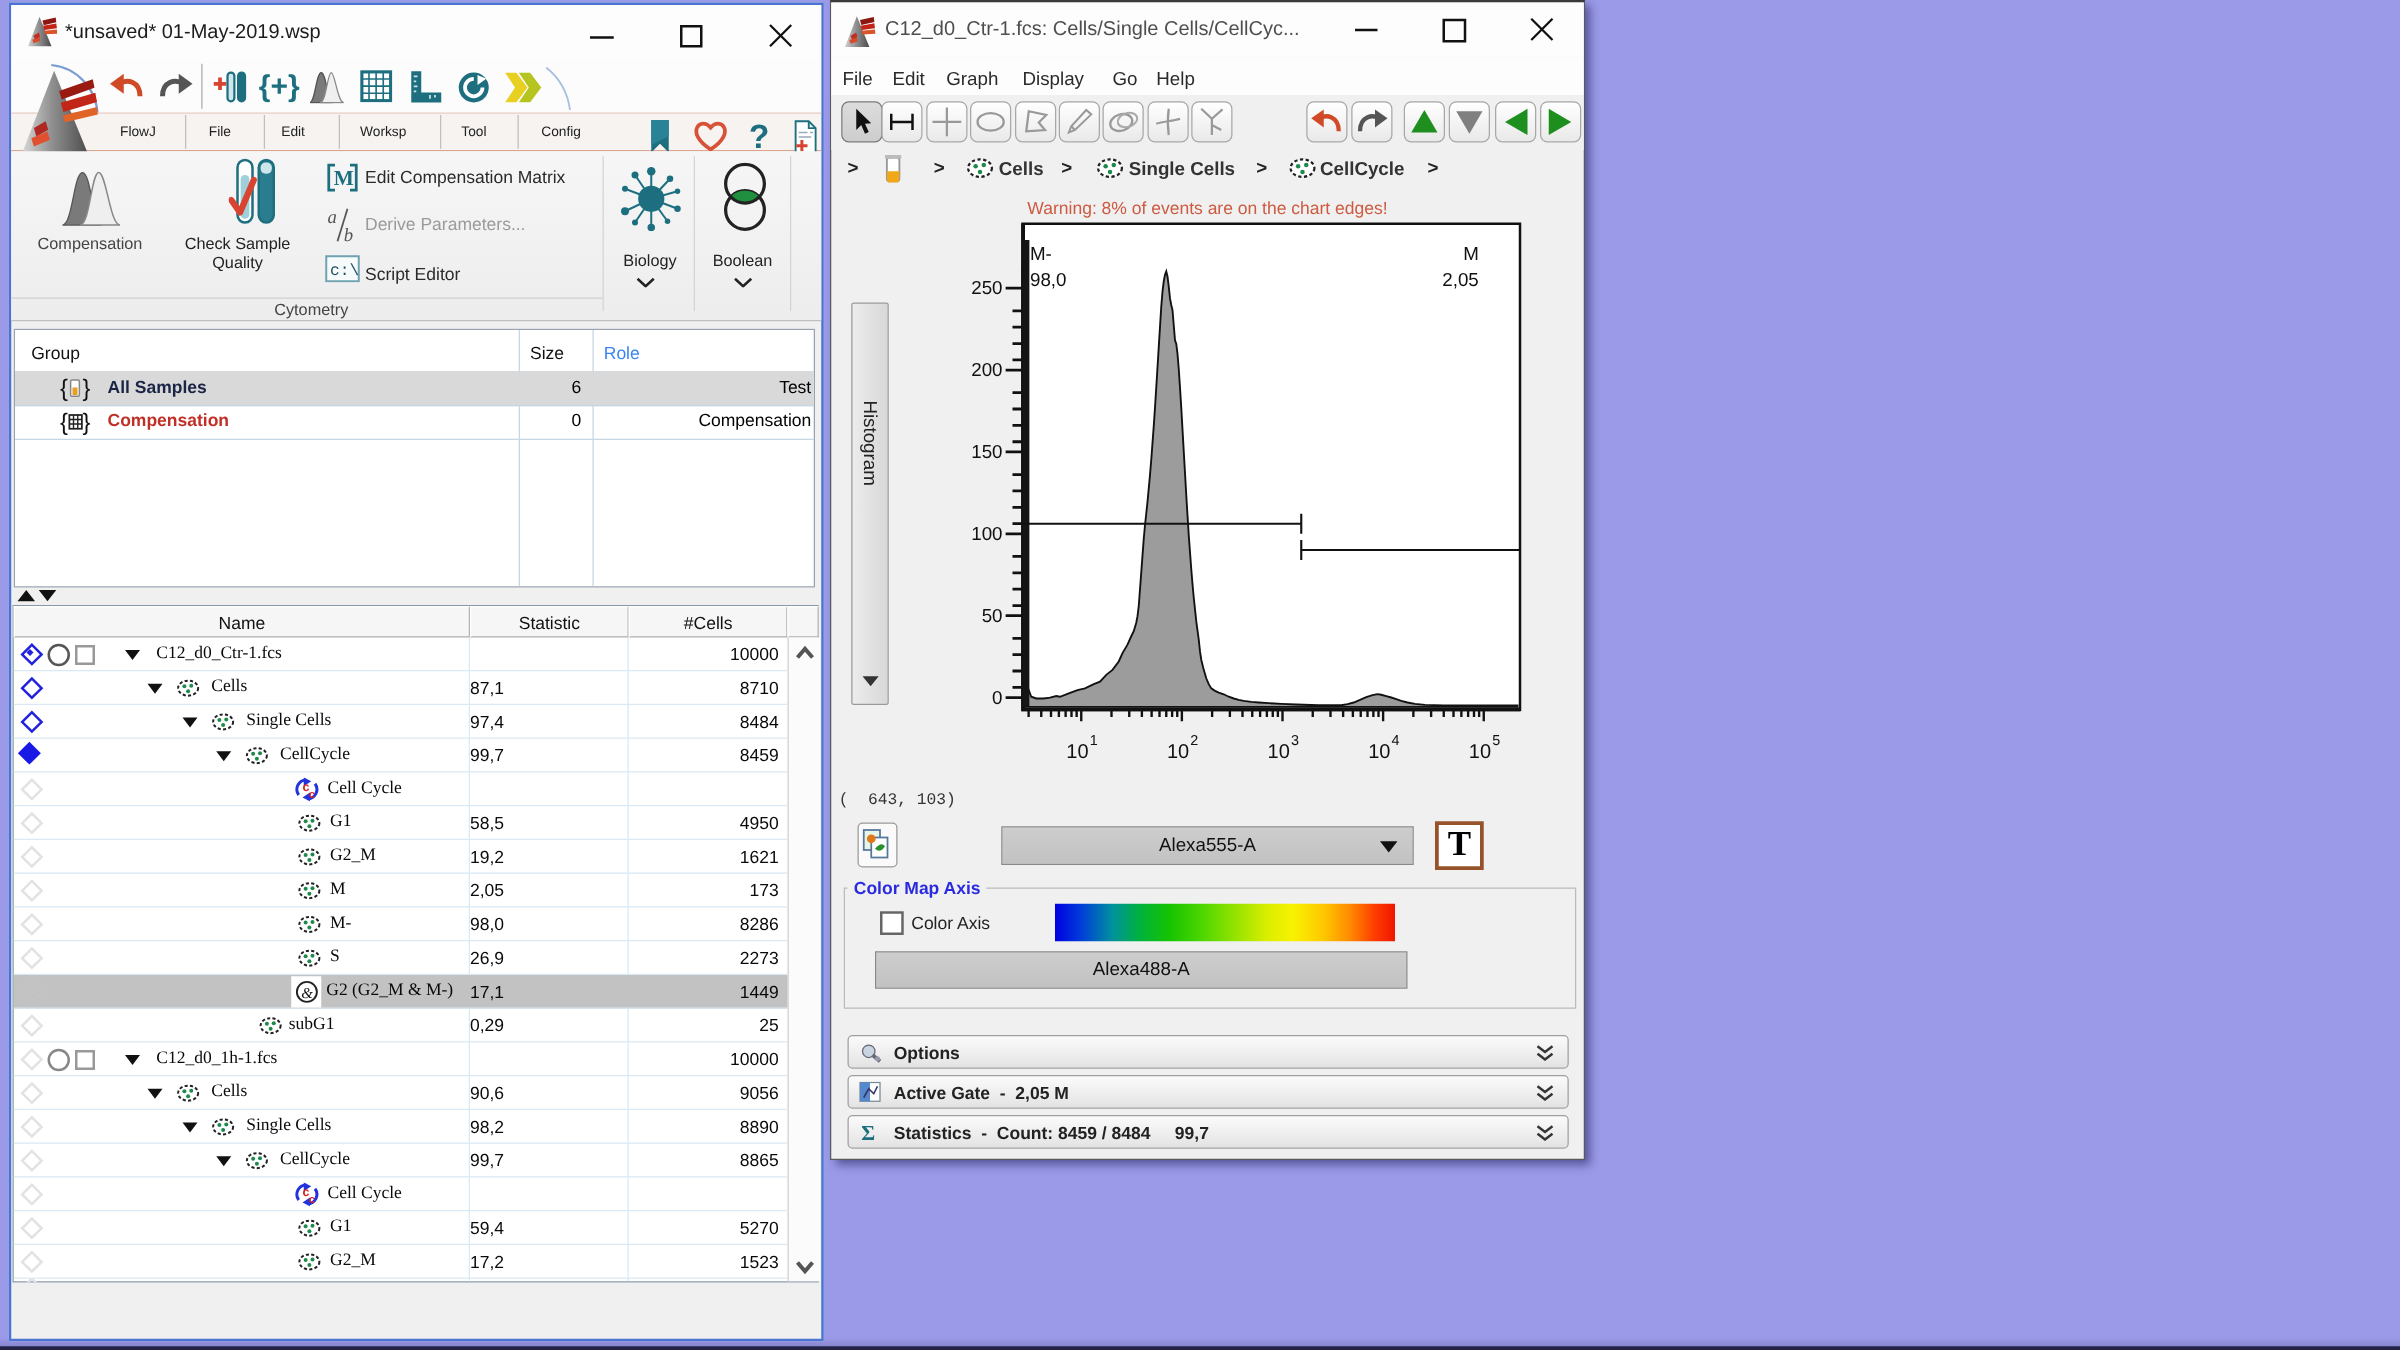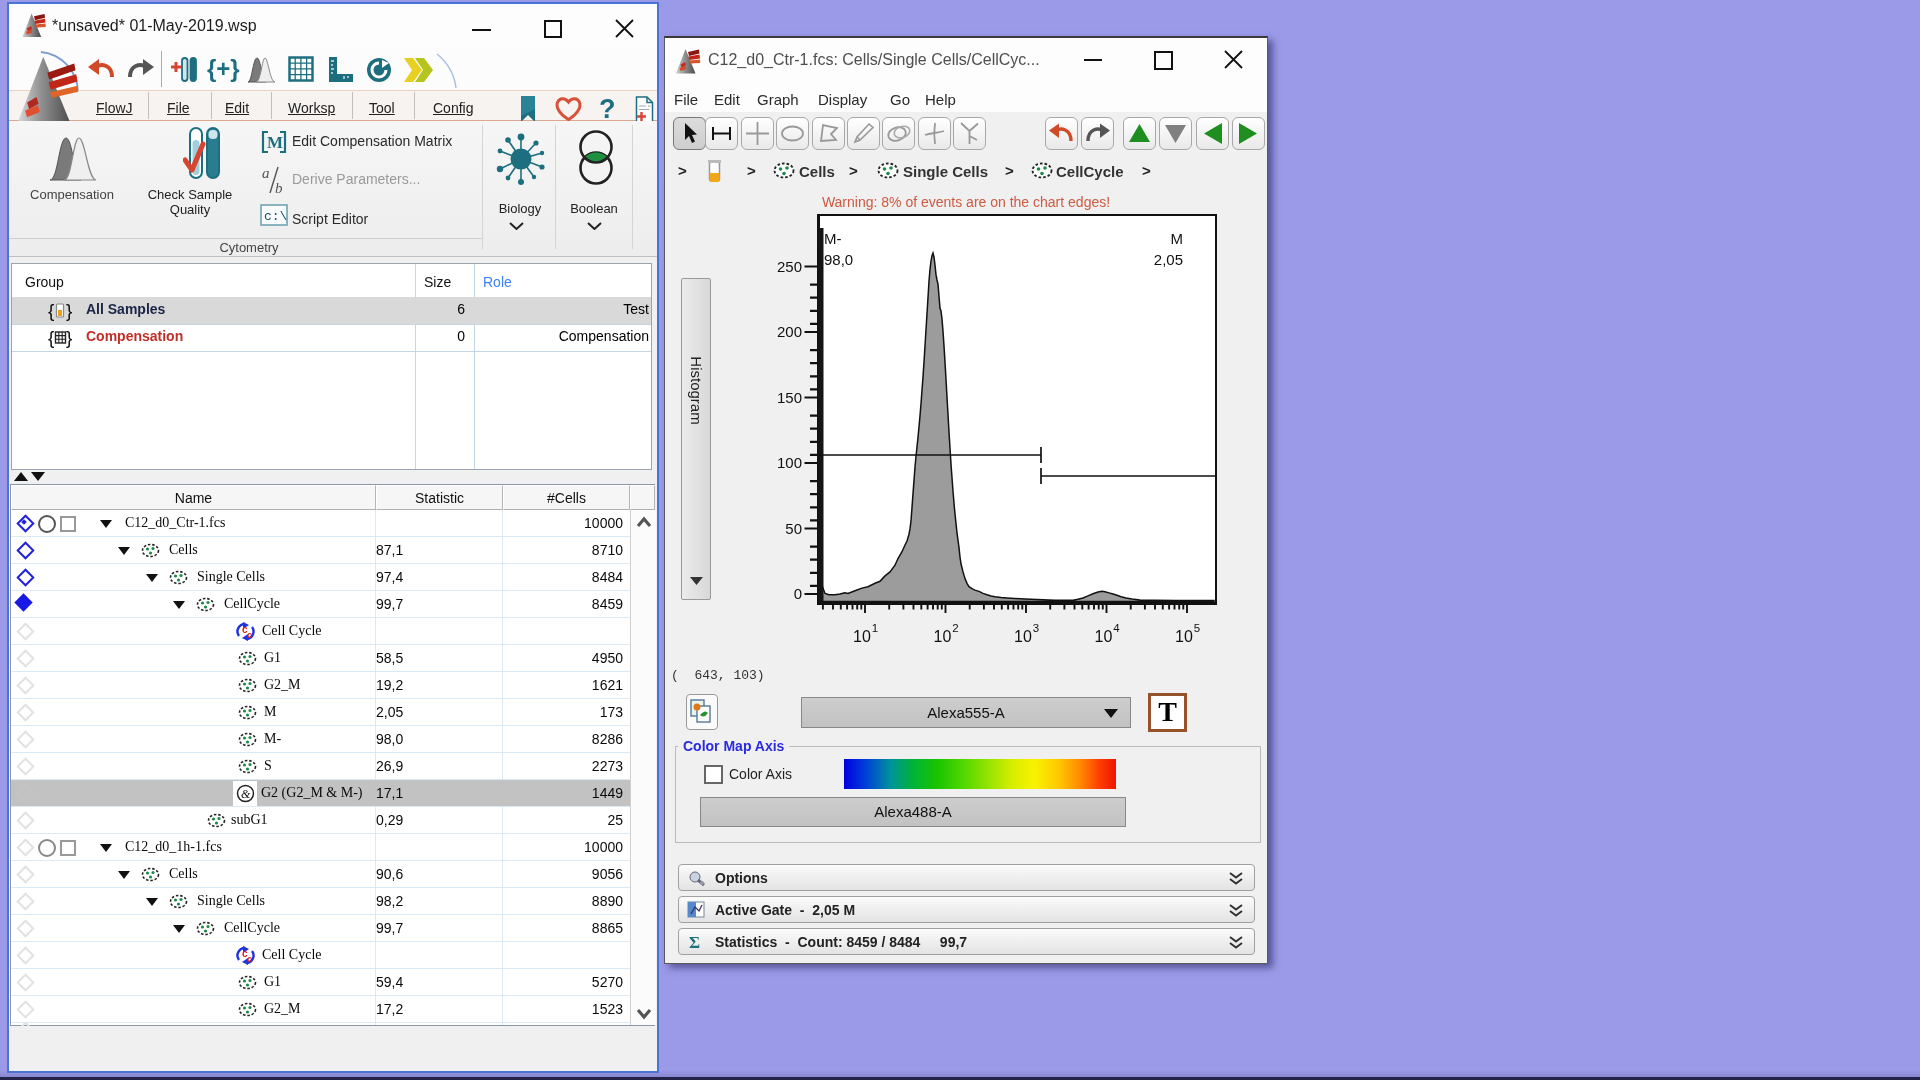--- a/index.html
+++ b/index.html
@@ -5,21 +5,21 @@
 body{width:1920px;height:1080px;overflow:hidden;background:#9b9ae8;font-family:"Liberation Sans",sans-serif;position:relative;}
 .abs{position:absolute;}
 #tbar{position:absolute;left:0;top:1077px;width:1920px;height:3px;background:#232248;}
 #tbsh{position:absolute;left:0;top:1070px;width:1920px;height:7px;background:linear-gradient(#9b9ae8,#8886d0);}
 
 #lw{position:absolute;left:7px;top:2px;width:648px;height:1067px;border:2px solid #4b74d2;background:#f0f0f0;}
 #lw .titlebar{position:absolute;left:0;top:0;width:648px;height:44px;background:#fdfdfd;}
 #lw .wtitle{position:absolute;left:43px;top:13px;font-size:16px;color:#1c1c1c;}
 #lw .toolband{position:absolute;left:0;top:44px;width:648px;height:42px;background:#fcfcfd;}
 #lw .tabband{position:absolute;left:0;top:86px;width:648px;height:31px;background:#f7f3f1;border-top:1px solid #eacfc3;border-bottom:1px solid #dba78f;box-sizing:border-box;}
-.tab{position:absolute;top:96px;font-size:14px;color:#222;text-decoration:underline;}
+.tab{position:absolute;top:96px;font-size:11px;color:#222;}
 .tabsep{position:absolute;top:88px;width:1px;height:27px;background:#c4beba;}
 #ribbon{position:absolute;left:0;top:117px;width:648px;height:136px;background:linear-gradient(#f6f6f6,#ededed);border-bottom:1px solid #c0c0c0;box-sizing:border-box;}
 .rsep{position:absolute;top:4px;width:1px;height:124px;background:#d4d4d4;}
 .rlbl{position:absolute;font-size:13px;color:#444;text-align:center;}
 .rlbl2{position:absolute;font-size:14px;color:#2a2a2a;}
 .rlblg{position:absolute;font-size:14px;color:#9a9a9a;}
 
 #gtable{position:absolute;left:2px;top:259px;width:641px;height:207px;background:#fff;border:1px solid #9aa4b0;box-sizing:border-box;}
 #gtable .ghead{position:absolute;left:0;top:0;width:100%;height:33px;border-bottom:1px solid #c5d6e4;}
 #gtable .gcol1{position:absolute;left:403px;top:0;bottom:0;width:1px;background:#c5d6e4;}
@@ -36,21 +36,21 @@
 .dia{position:absolute;top:7px;width:9px;height:9px;transform:rotate(45deg);}
 .diab{border:2px solid #2222dd;}
 .diag{border:2px solid #e2e2e2;}
 .diagd{border:2px solid #c4c4c4;}
 .tri{position:absolute;width:0;height:0;border-left:6px solid transparent;border-right:6px solid transparent;border-top:8px solid #111;top:10px;}
 .circ{position:absolute;left:27px;top:5px;width:14px;height:14px;border-radius:50%;border:2px solid #555;}
 .chk{position:absolute;left:49px;top:6px;width:12px;height:12px;border:2px solid #999;}
 .vline{position:absolute;top:25px;bottom:0;width:1px;background:#d9e9f5;}
 #tsb{position:absolute;left:619px;top:25px;bottom:0;width:25px;background:#fbfbfb;border-left:1px solid #cfcfcf;}
 
-#rw{position:absolute;left:664px;top:0;width:602px;height:925px;border:1px solid #5a5a5a;border-top:2px solid #3a3a3a;background:#f0f0f0;box-shadow:5px 4px 7px rgba(30,30,90,.55);margin-top:36px;}
+#rw{position:absolute;left:664px;top:0;width:602px;height:925px;border:1px solid #5a5a5a;border-top:2px solid #3a3a3a;background:#f0f0f0;box-shadow:5px 4px 7px rgba(30,30,90,.55);}
 #rw .titlebar{position:absolute;left:0;top:0;width:602px;height:44px;background:#fdfdfd;}
 #rw .wtitle{position:absolute;left:43px;top:13px;font-size:16px;color:#4e4e4e;width:420px;white-space:nowrap;overflow:hidden;}
 #rw .menub{position:absolute;left:0;top:44px;width:602px;height:30px;background:#fdfdfd;}
 .mitem{position:absolute;top:53px;font-size:15px;color:#2a2a2a;}
 #rw .rtools{position:absolute;left:0;top:74px;width:602px;height:44px;background:#f0f0f0;}
 .tbtn{position:absolute;top:5px;width:33px;height:33px;border:1px solid #a8a8a8;border-radius:6px;background:linear-gradient(#ffffff,#e9e9e9);box-sizing:border-box;}
 .tbtnsel{background:linear-gradient(#dcdcdc,#cdcdcd);border-color:#777;}
 #crumb{position:absolute;left:0;top:118px;width:602px;height:32px;}
 .crt{position:absolute;top:7px;font-size:15px;font-weight:bold;color:#333;}
 .crgt{position:absolute;top:6px;font-size:15px;font-weight:bold;color:#222;}

